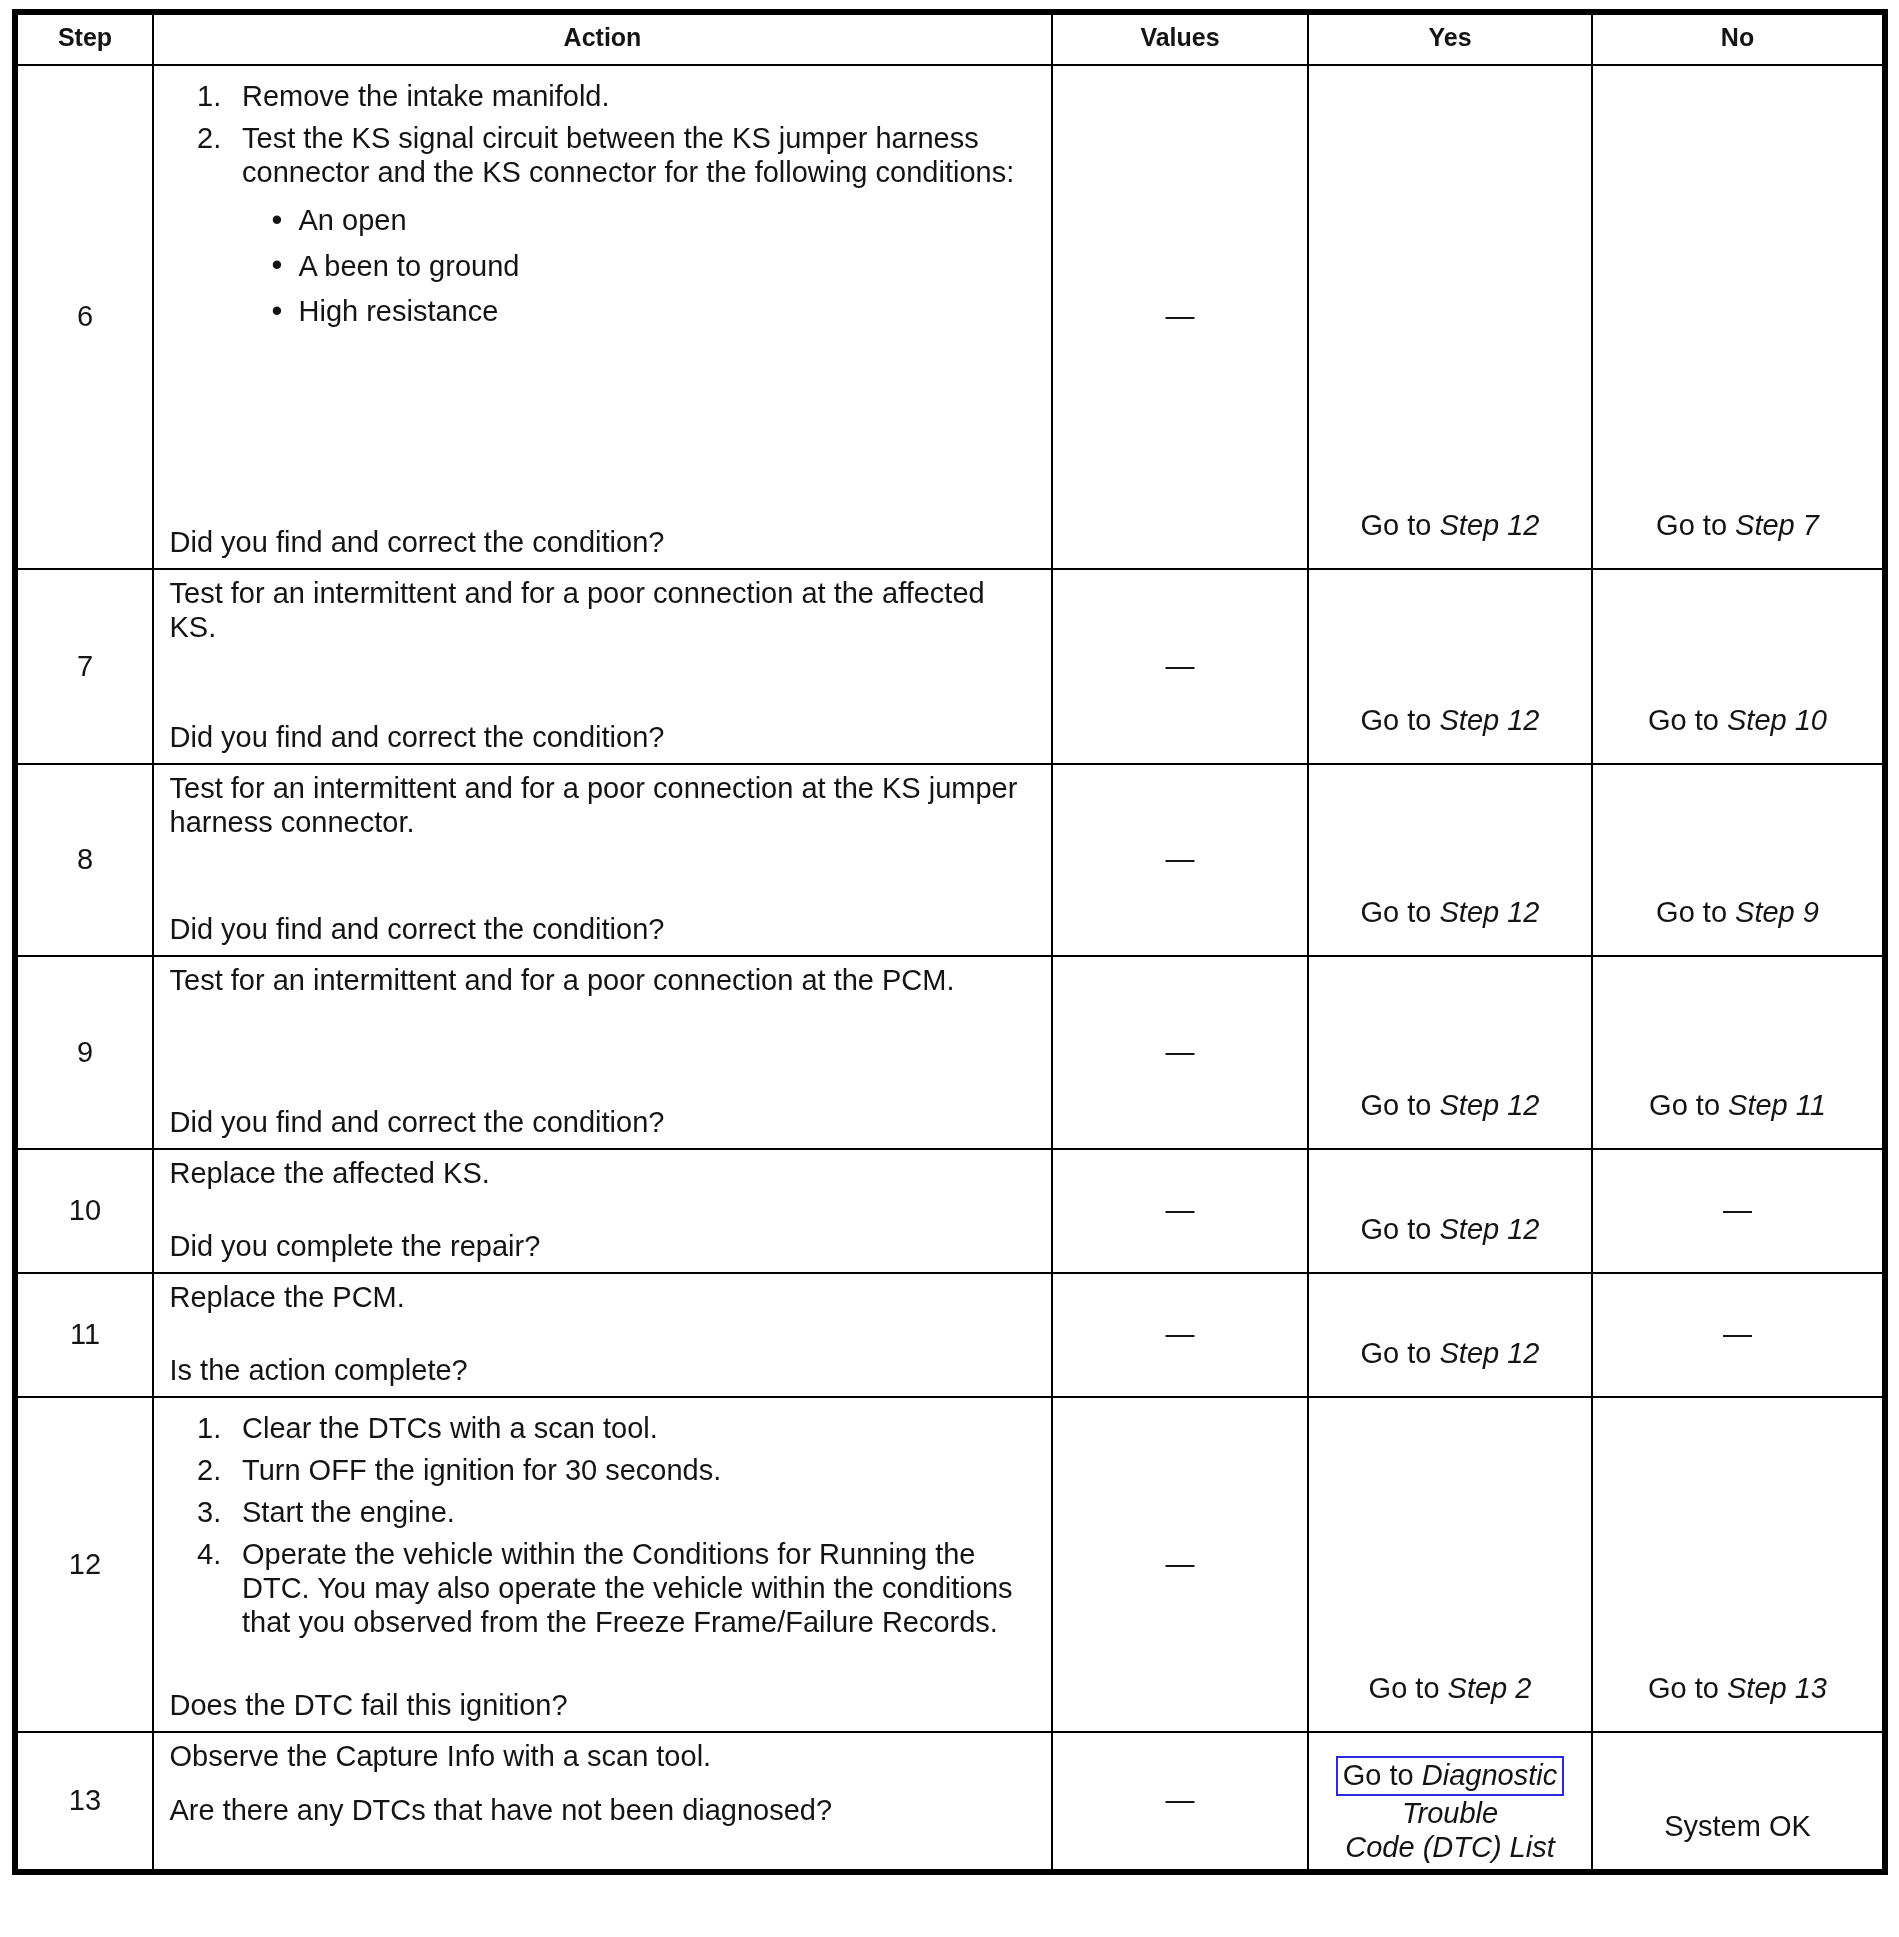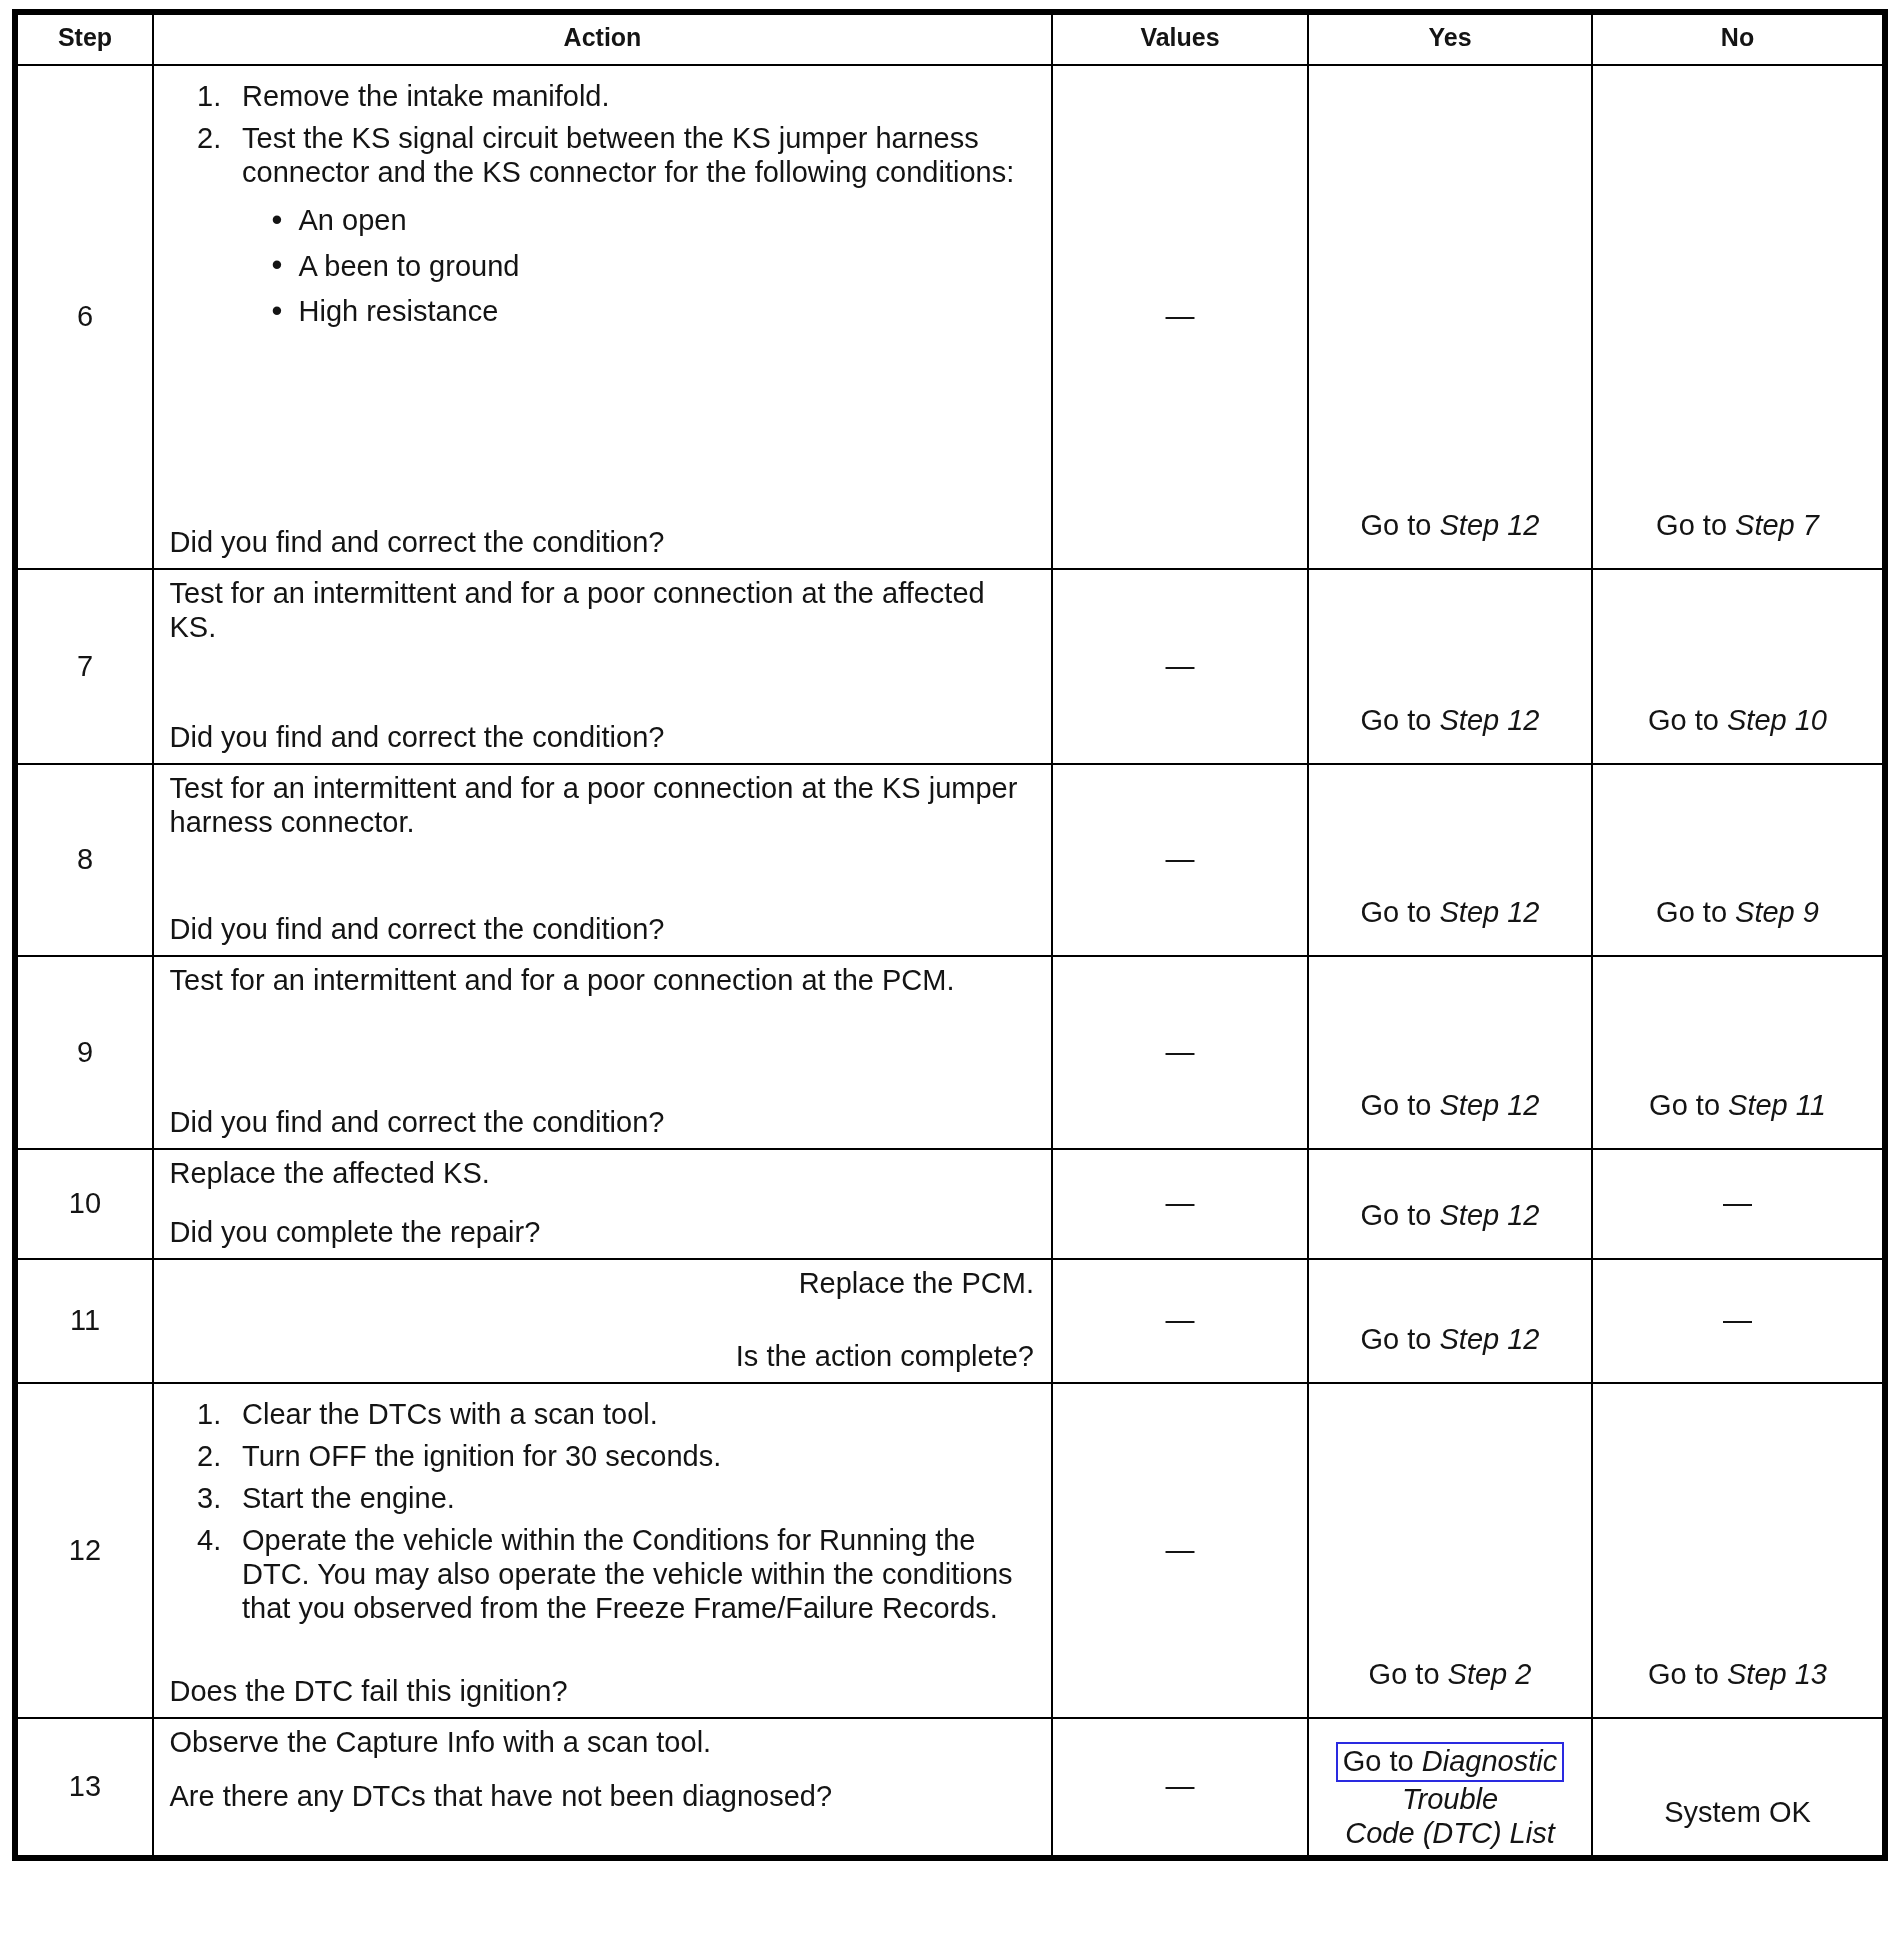--- a/index.html
+++ b/index.html
@@ -29,22 +29,22 @@
     font-weight: bold;
     text-align: center;
     padding: 8.6px 3.4px 7.7px 3.4px;
     height: 53px;
   }
   
   .rh6  { height: 502px; }
   .rh7  { height: 193px; }
   .rh8  { height: 190px; }
   .rh9  { height: 191px; }
-  .rh10 { height: 108px; }
-  .rh11 { height: 122px; align-items: flex-end; }
+  .rh10 { height: 122px; }
+  .rh11 { height: 122px; }
   .rh12 { height: 333px; }
   .rh13 { height: 136px; }
 
   .wrap { width: 100%; overflow: hidden; }
   
   .sw { display: flex; align-items: center; justify-content: center; }
   
   .aw {
     display: flex;
     flex-direction: column;

